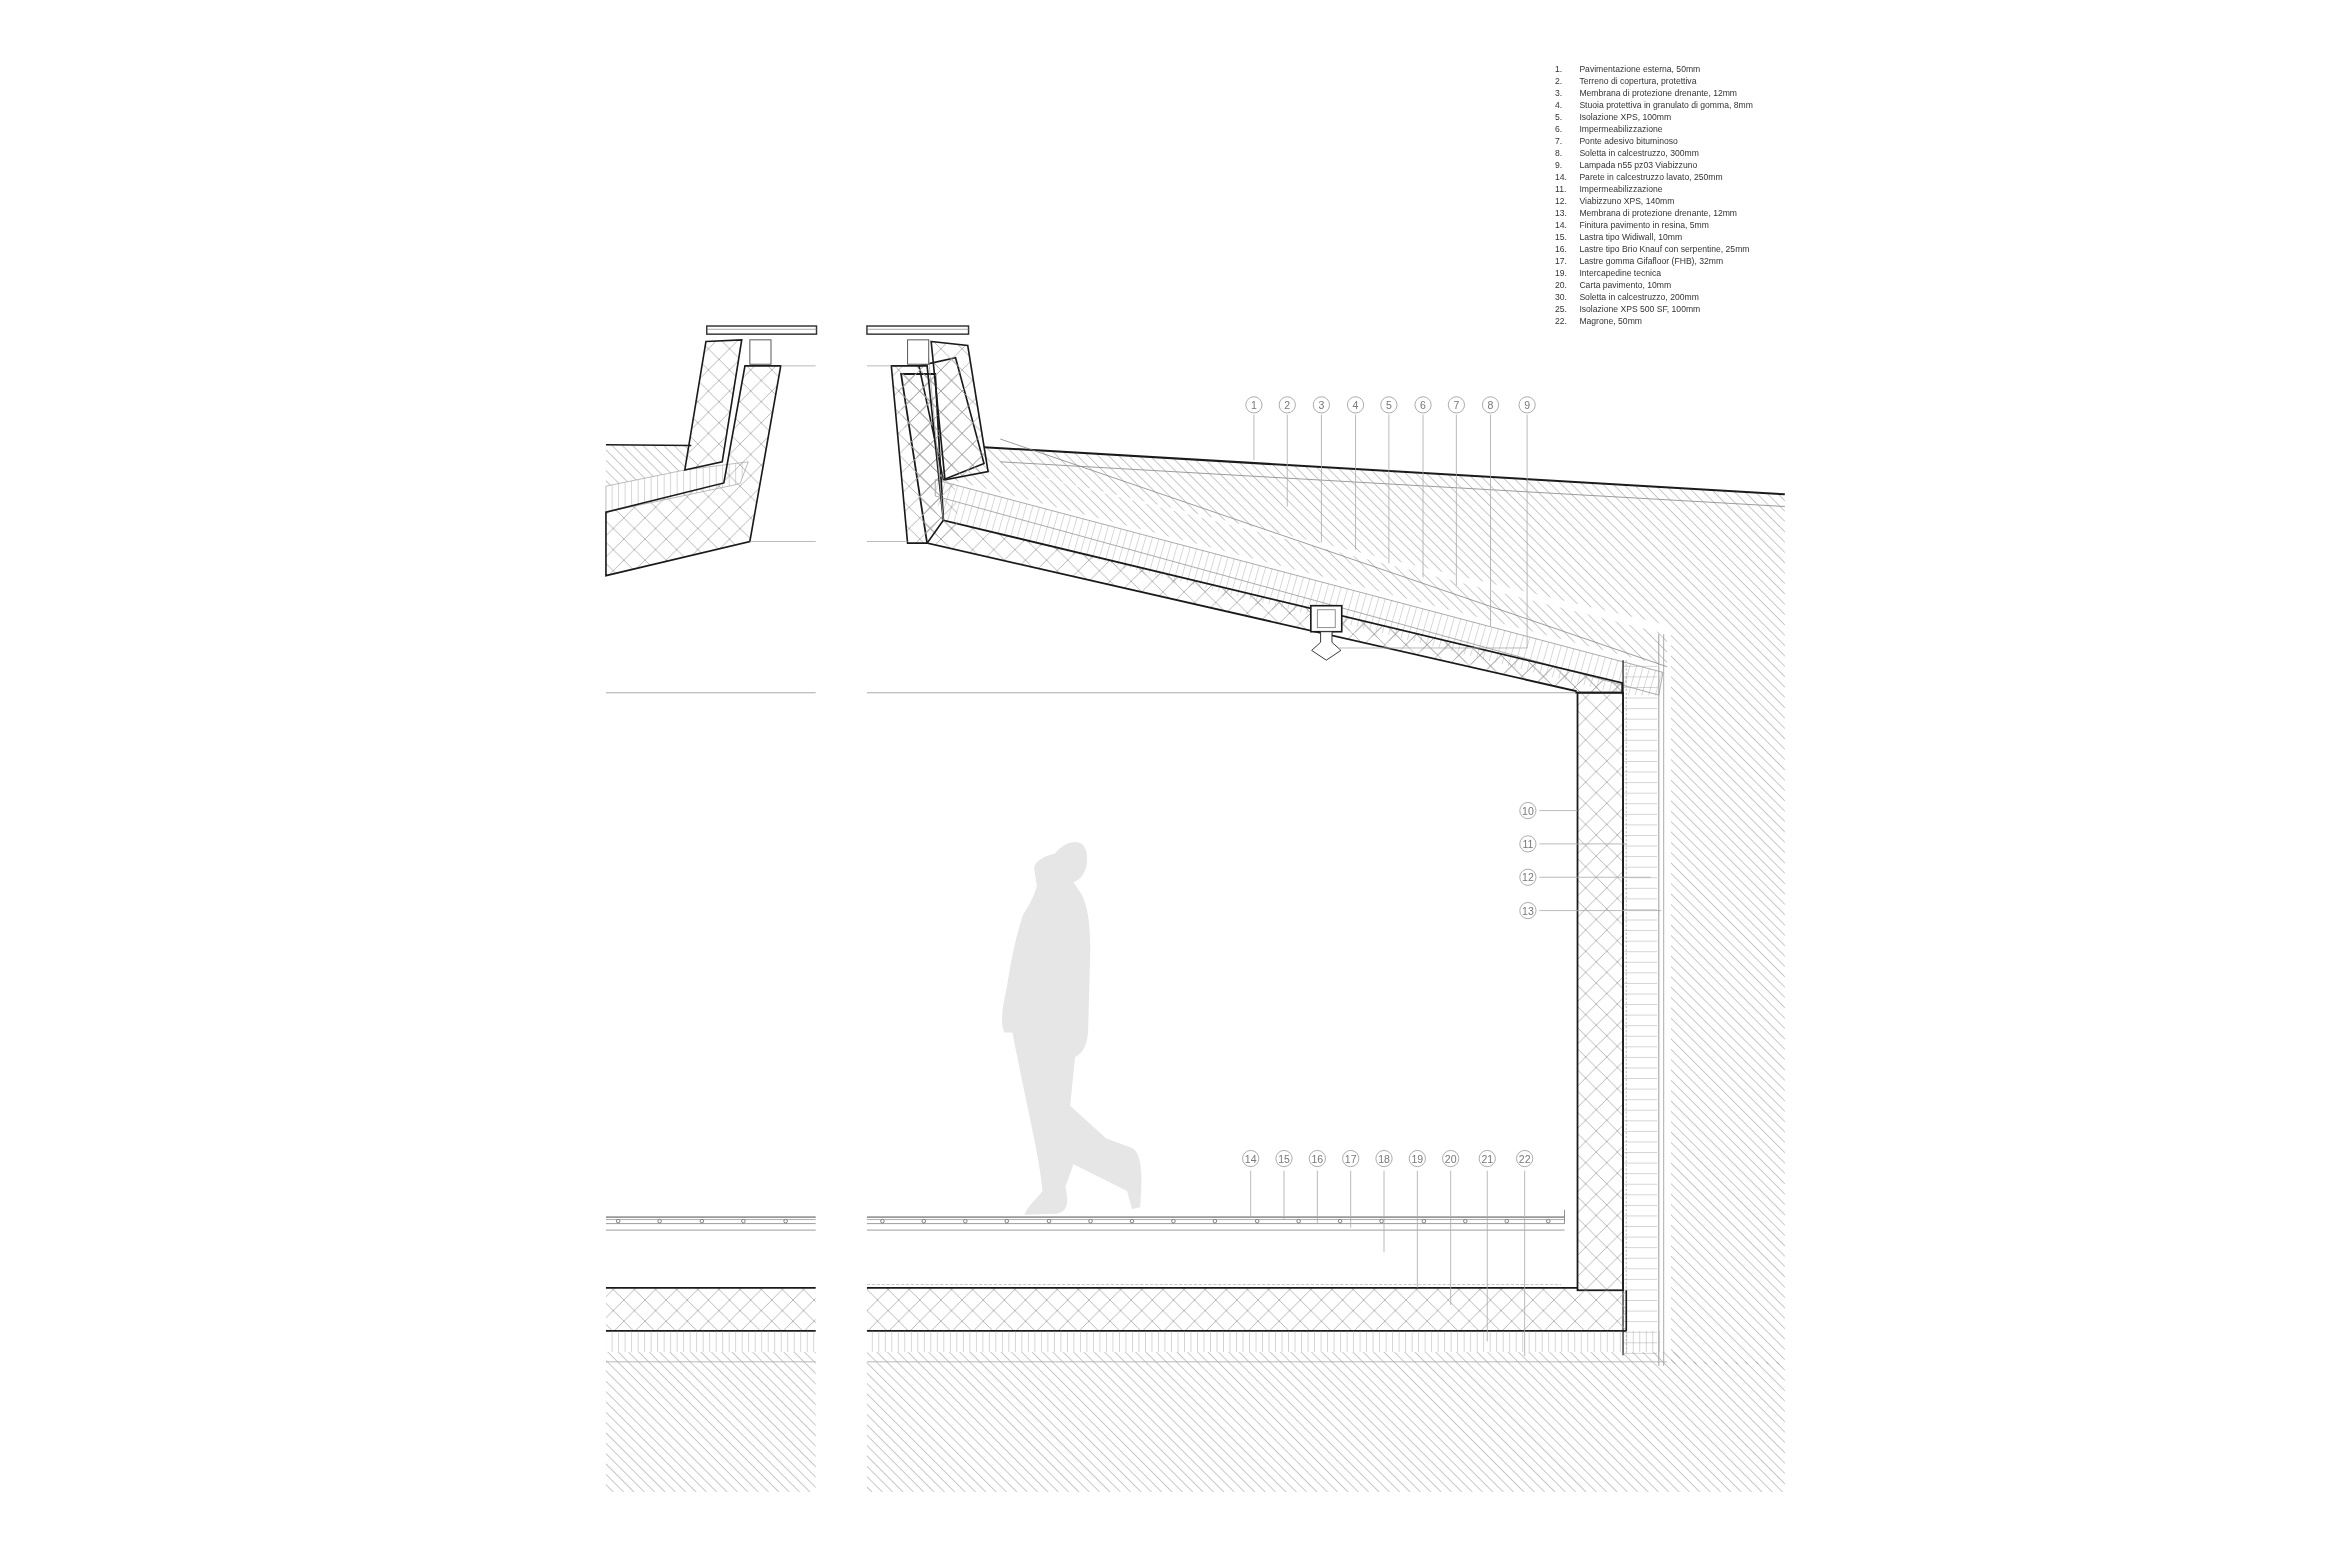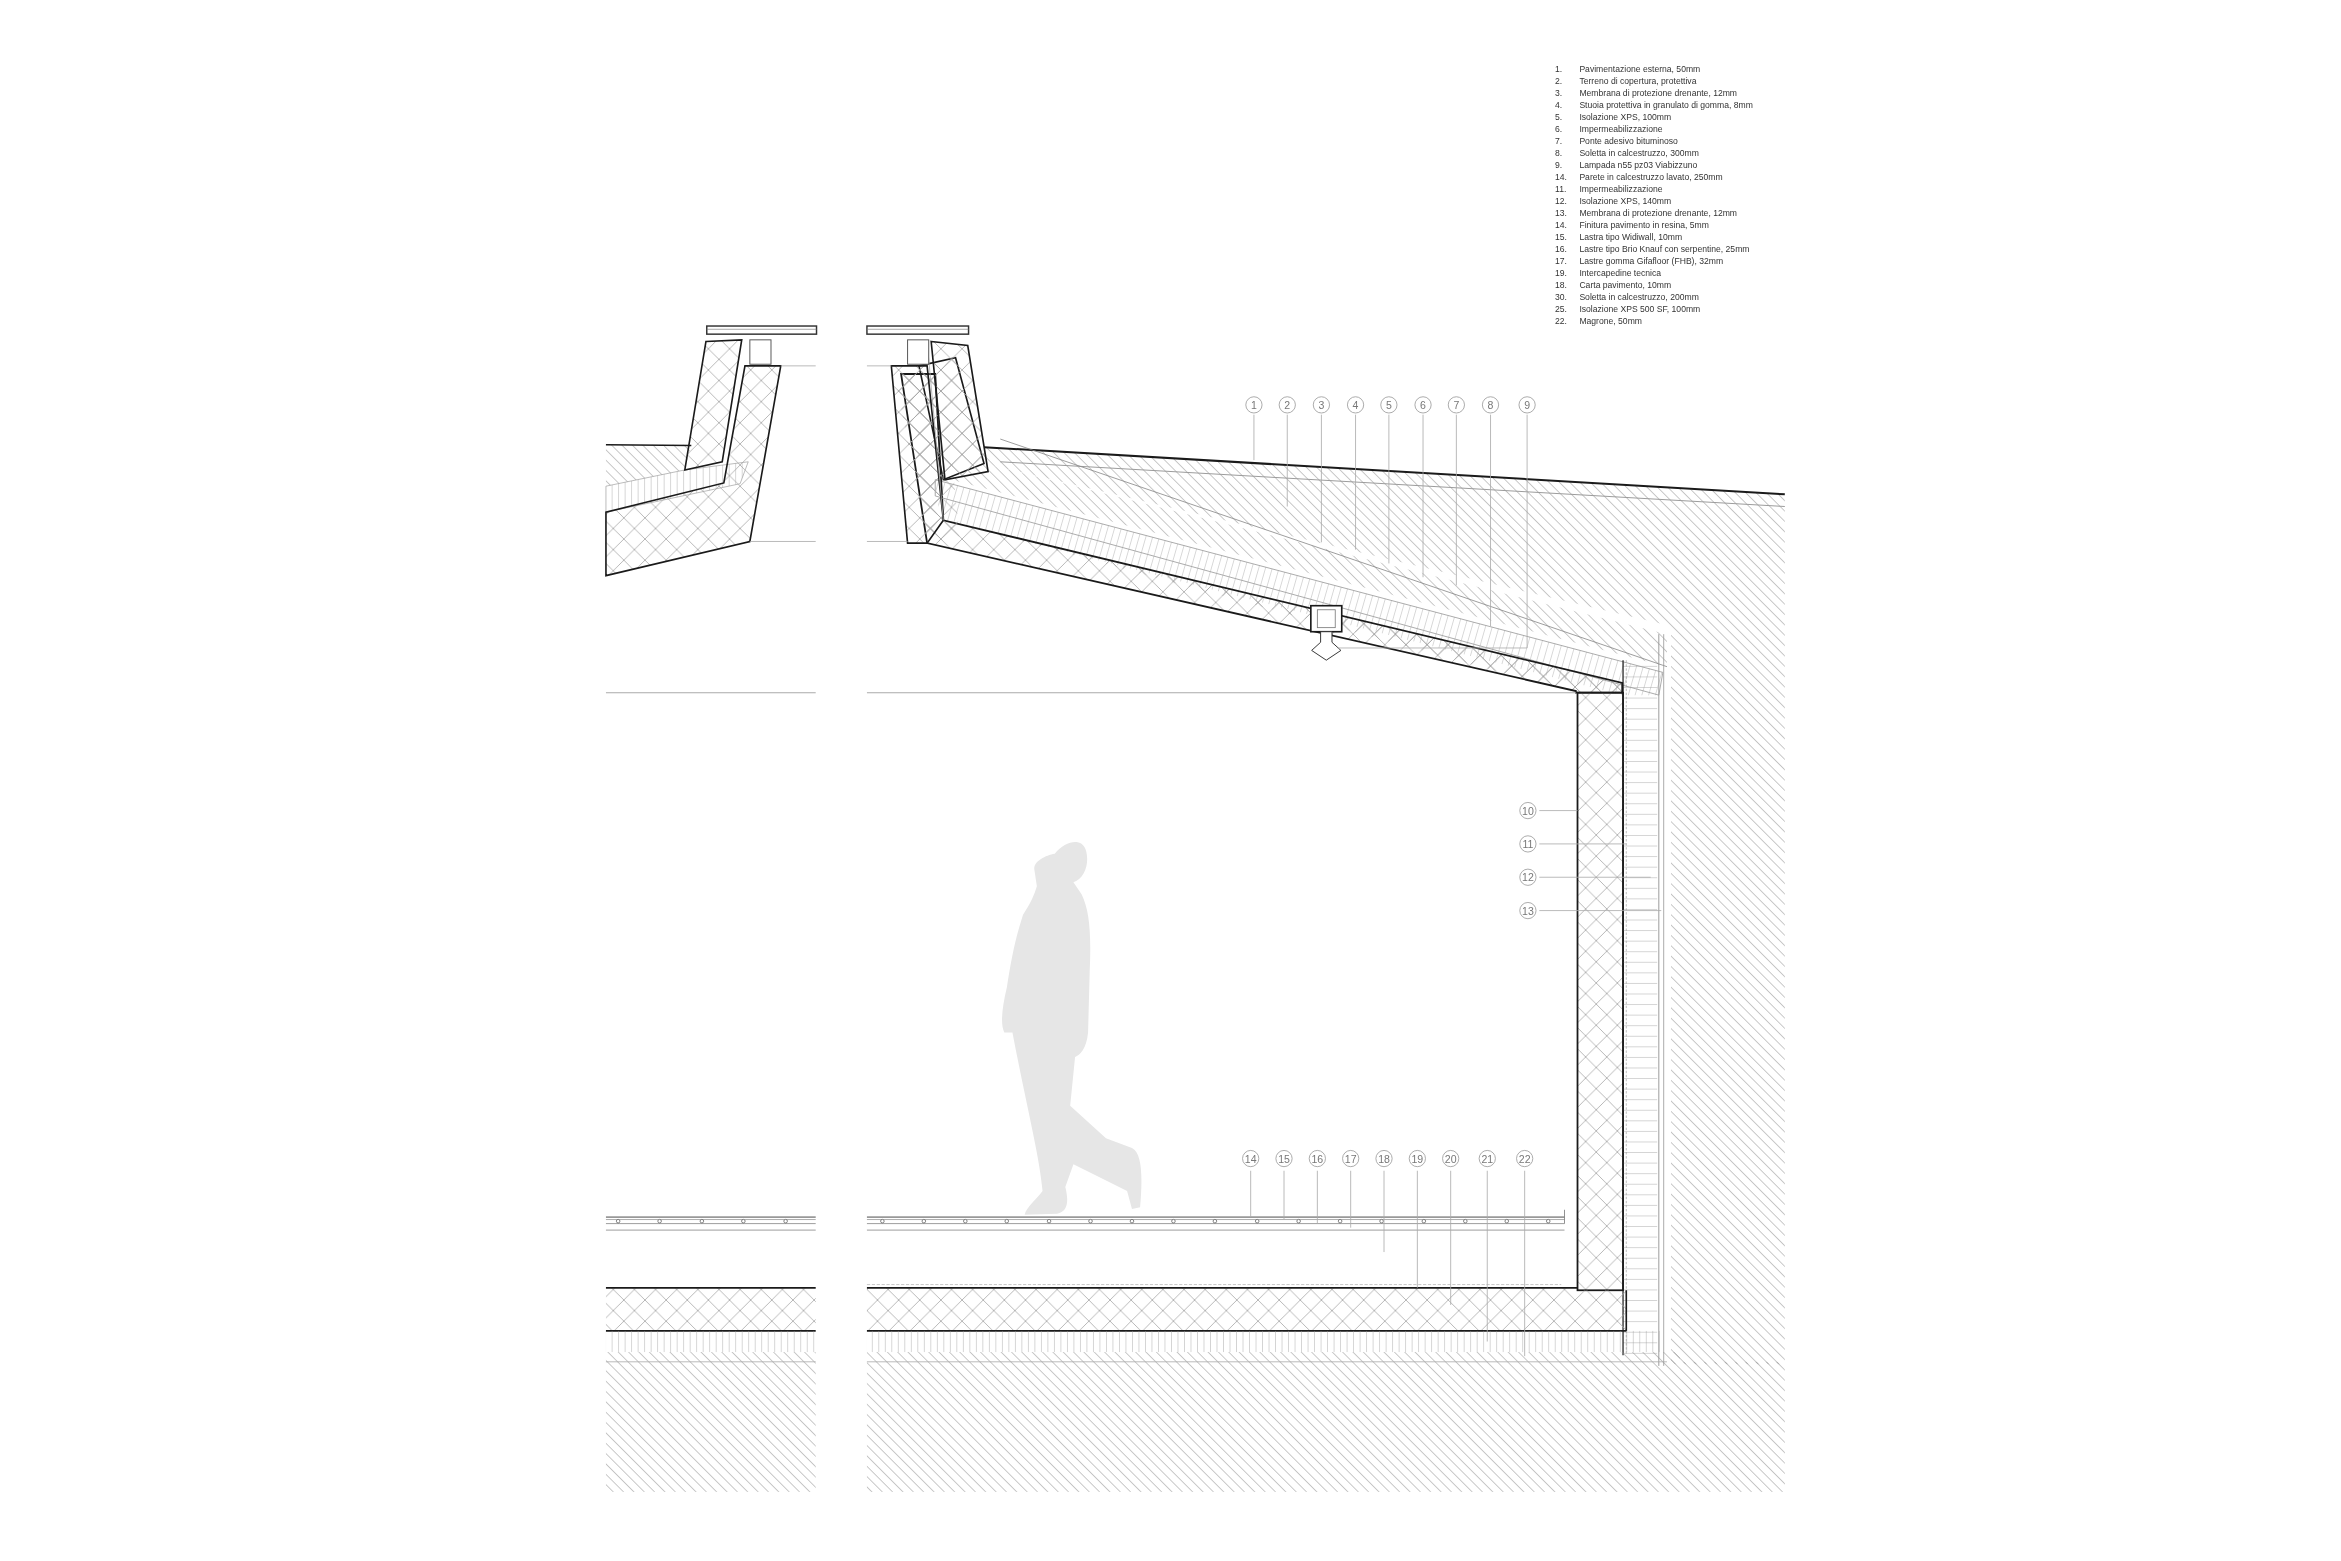--- a/index.html
+++ b/index.html
@@ -322,21 +322,21 @@
   <div class="legend-row">
       <span class="legend-num">14.</span>
       <span>Parete in calcestruzzo lavato, 250mm</span>
     </div>
   <div class="legend-row">
       <span class="legend-num">11.</span>
       <span>Impermeabilizzazione</span>
     </div>
   <div class="legend-row">
       <span class="legend-num">12.</span>
-      <span>Isolazione XPS, 140mm</span>
+      <span>Viabizzuno XPS, 140mm</span>
     </div>
   <div class="legend-row">
       <span class="legend-num">13.</span>
       <span>Membrana di protezione drenante, 12mm</span>
     </div>
   <div class="legend-row">
       <span class="legend-num">14.</span>
       <span>Finitura pavimento in resina, 5mm</span>
     </div>
   <div class="legend-row">
@@ -349,21 +349,21 @@
     </div>
   <div class="legend-row">
       <span class="legend-num">17.</span>
       <span>Lastre gomma Gifafloor (FHB), 32mm</span>
     </div>
   <div class="legend-row">
       <span class="legend-num">19.</span>
       <span>Intercapedine tecnica</span>
     </div>
   <div class="legend-row">
-      <span class="legend-num">18.</span>
+      <span class="legend-num">20.</span>
       <span>Carta pavimento, 10mm</span>
     </div>
   <div class="legend-row">
       <span class="legend-num">30.</span>
       <span>Soletta in calcestruzzo, 200mm</span>
     </div>
   <div class="legend-row">
       <span class="legend-num">25.</span>
       <span>Isolazione XPS 500 SF, 100mm</span>
     </div>

